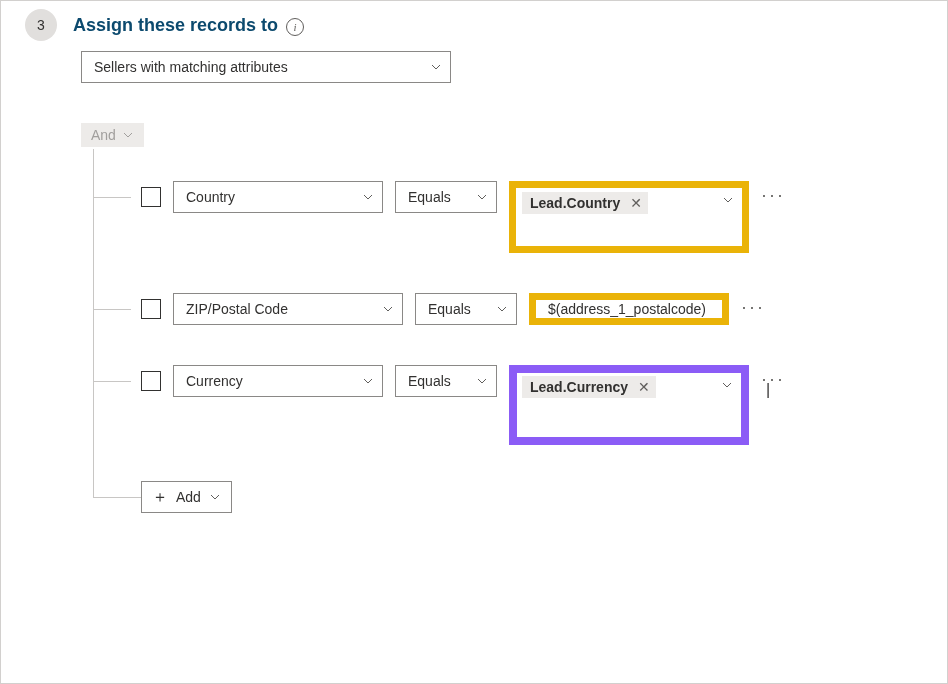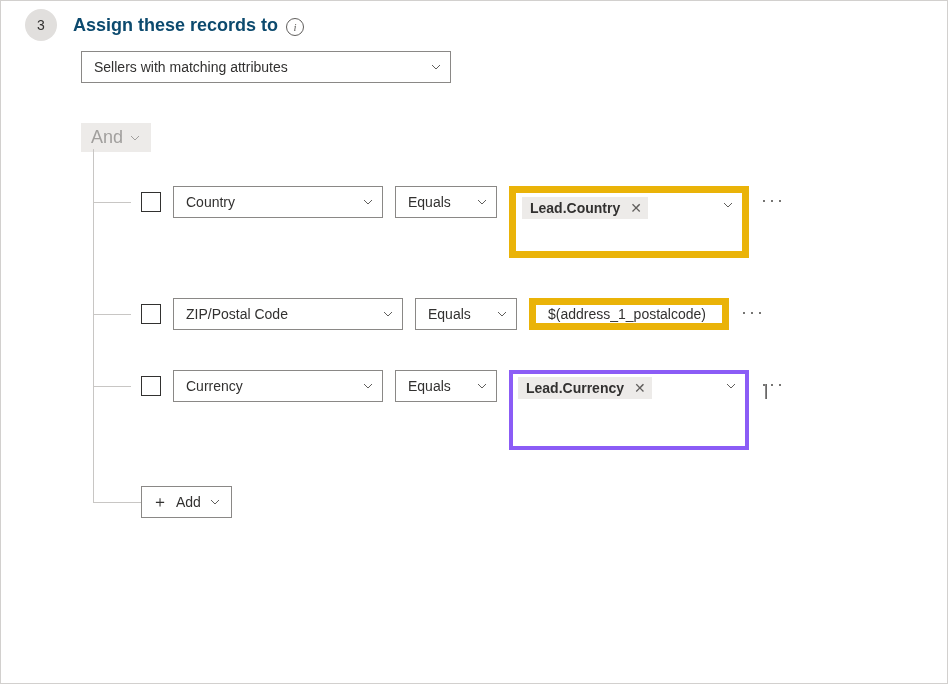--- a/index.html
+++ b/index.html
@@ -108,21 +108,21 @@
   .builder {
     margin-top: 40px;
     position: relative;
   }
   .and-chip {
     display: inline-flex;
     align-items: center;
     background: #edebe9;
     color: #a19f9d;
     padding: 4px 10px;
-    font-size: 18px;
+    font-size: 14px;
     gap: 6px;
     cursor: pointer;
   }
   .tree {
     position: relative;
     margin-top: 0;
   }
   .vline {
     position: absolute;
     left: 12px;
@@ -185,22 +185,22 @@
     align-items: flex-start;
     position: relative;
   }
   .value-box.plain {
     height: 32px;
     align-items: center;
     padding: 0 12px;
     width: 200px;
   }
   .value-box.focused {
-    border: 4px solid #8b5cf6;
-    padding: 3px 11px 3px 5px;
+    border: 8px solid #8b5cf6;
+    padding: 3px 5px 3px 5px;
     width: 240px;
     height: 80px;
     flex-direction: column;
     gap: 28px;
   }
   .tag {
     background: #edebe9;
     display: inline-flex;
     align-items: center;
     padding: 2px 6px 2px 8px;

